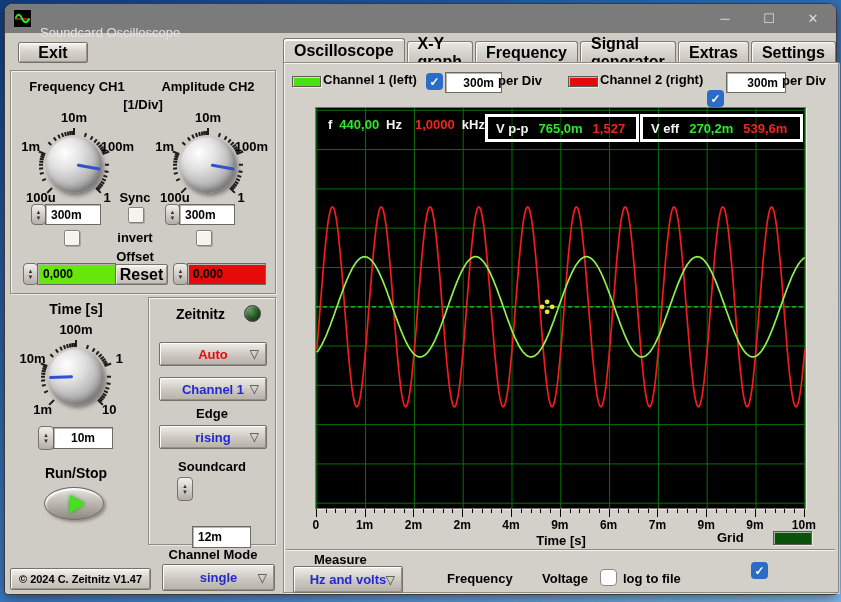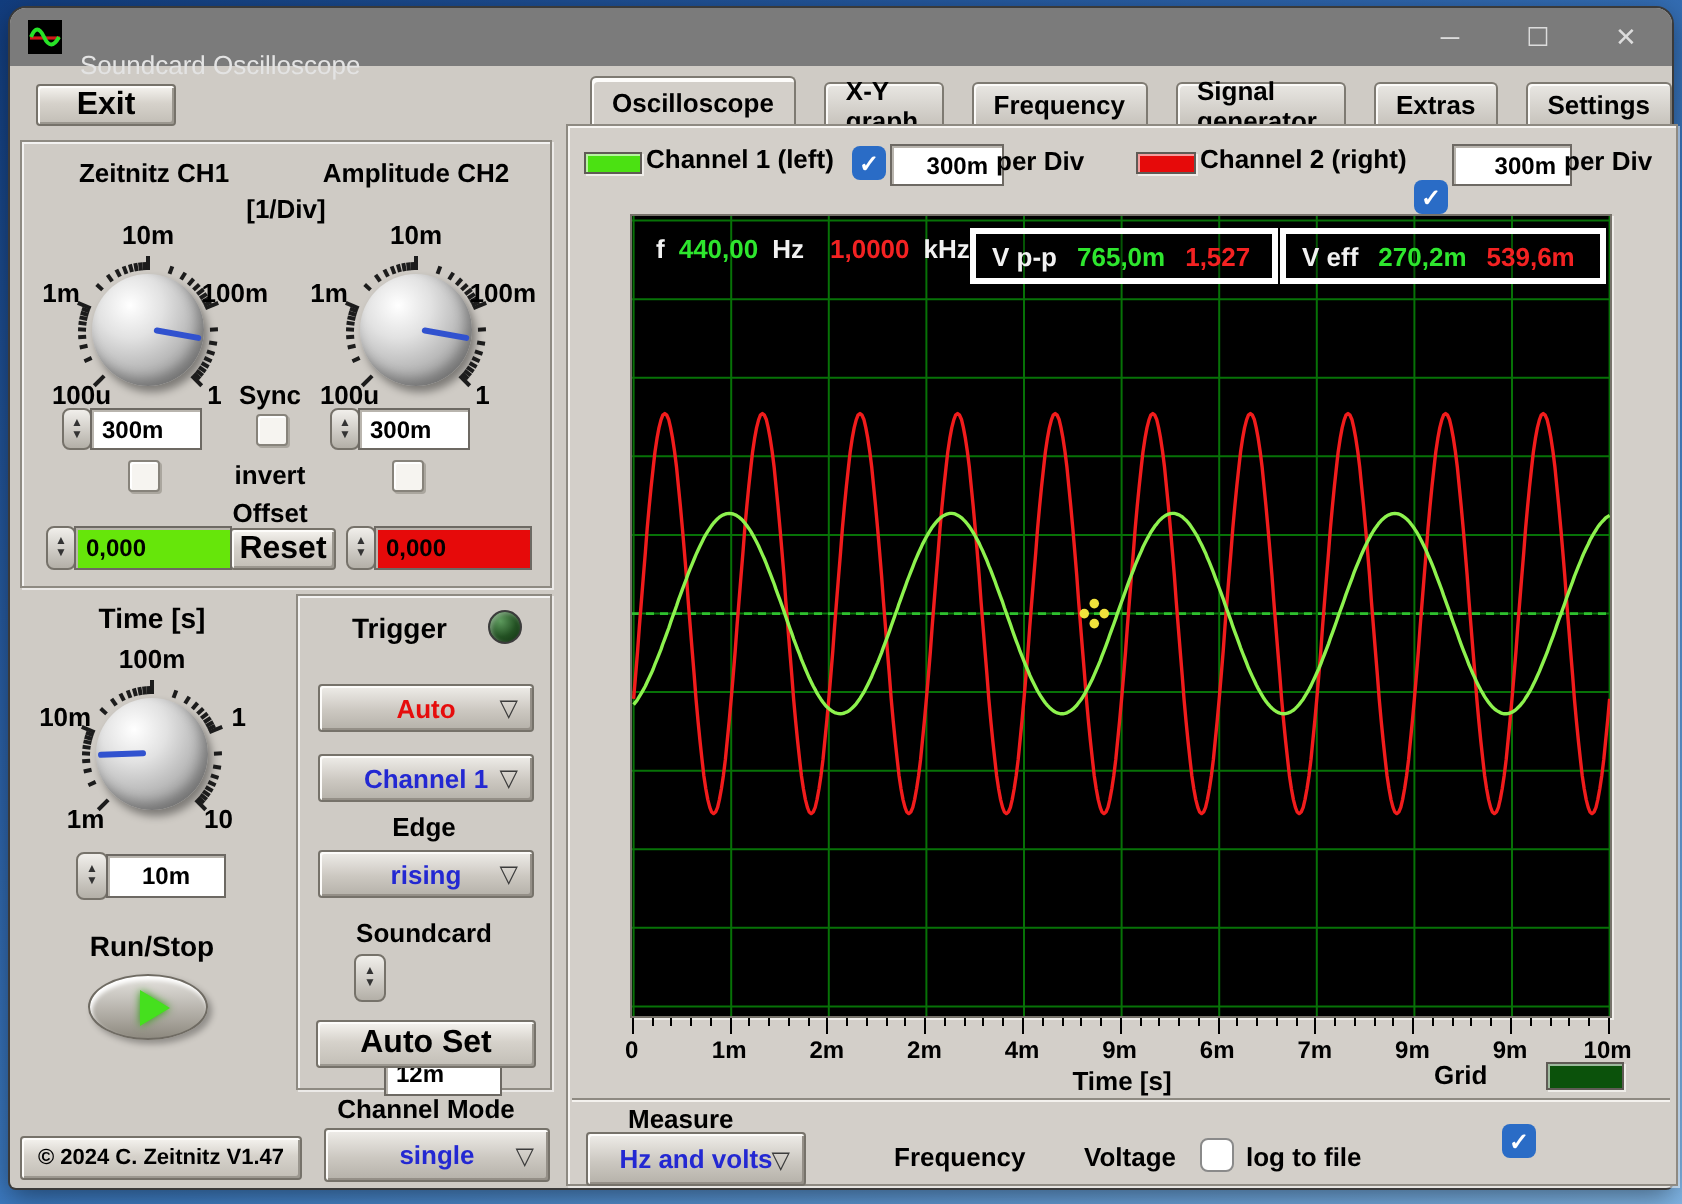--- a/index.html
+++ b/index.html
@@ -61,23 +61,23 @@
   .led{width:15px;height:15px;border-radius:50%;border:1px solid #3c3c3c;
        background:radial-gradient(circle at 35% 30%,#5d9a5d 0%,#235123 55%,#102e10 100%);
        box-shadow:inset 1px 1px 2px rgba(255,255,255,.35);}
   .runbtn{width:58px;height:31px;border-radius:50%;
        background:linear-gradient(#e6e4e0,#a9a59d 70%,#8d897f);
        border:1px solid #6f6b63;box-shadow:inset 1px 2px 2px #fff,2px 2px 3px rgba(0,0,0,.3);
        display:flex;align-items:center;justify-content:center;}
   .play{width:0;height:0;border-left:15px solid #45e01e;border-top:9px solid transparent;
        border-bottom:9px solid transparent;filter:drop-shadow(0 0 2px #2f9a12);margin-left:6px;}
   .tab{height:21px;margin-top:3px;padding:0 10px;display:flex;align-items:center;justify-content:center;
-       font-weight:bold;font-size:13px;color:#000;
+       font-weight:bold;font-size:16px;color:#000;
        background:linear-gradient(#e9e7e3,#c6c2bb);border:1px solid #7e7a72;border-bottom:none;
-       border-radius:3px 3px 0 0;box-shadow:inset 1px 1px 0 #fbfaf8;margin-left:12px;}
+       border-radius:3px 3px 0 0;box-shadow:inset 1px 1px 0 #fbfaf8;}
   .tab.active{height:24px;margin-top:0;background:#d3cfc9;box-shadow:inset 1px 2px 0 #fdfcfa;}
   .tabpanel{background:#d3cfc9;border:1px solid #8e8a82;
        box-shadow:inset 1px 1px 0 #f7f5f2,1px 1px 0 rgba(255,255,255,.5);}
   .swatch{border:1px solid #5f5b55;box-shadow:inset 1px 1px 0 rgba(255,255,255,.6),1px 1px 0 #efede9;}
   .scope{background:#000;border:1px solid #76726a;box-shadow:1px 1px 0 #efede9;}
   .meas{display:flex;align-items:center;gap:7px;font-weight:bold;font-size:13px;white-space:nowrap;}
   .mW{color:#f2f2f2;}.mG{color:#2ee62e;}.mR{color:#f32222;}
   .measbox{border:3px solid #fff;display:flex;align-items:center;gap:10px;padding:0 8px;
        font-weight:bold;font-size:13px;white-space:nowrap;background:rgba(0,0,0,.25);}
   .xtick{position:absolute;top:0;background:#000;width:1px;}
@@ -101,21 +101,21 @@
       <div class="win-btns">
         <div class="win-btn">─</div>
         <div class="win-btn">☐</div>
         <div class="win-btn">✕</div>
       </div>
     </div>
 
     <div class="abs btn3d" style="left:13px;top:38px;width:68px;height:19px;">Exit</div>
 
     <div class="abs group" style="left:5px;top:66px;width:264px;height:222px;">
-      <div class="abs lbl ctr" style="left:0;top:8px;width:132px;">Zeitnitz CH1</div>
+      <div class="abs lbl ctr" style="left:0;top:8px;width:132px;">Frequency CH1</div>
       <div class="abs lbl ctr" style="left:132px;top:8px;width:130px;">Amplitude CH2</div>
       <div class="abs lbl ctr" style="left:0;top:26px;width:264px;">[1/Div]</div>
 
       <div class="abs knob-wrap" id="knob-amp1" style="left:3px;top:34px;">
           <div class="knob"></div>
           <div class="tick" style="width: 7px; transform: rotate(-90deg) translateX(31px);"></div>
           <div class="tick" style="width: 7px; transform: rotate(-22.5deg) translateX(31px);"></div>
           <div class="tick" style="width: 7px; transform: rotate(45deg) translateX(31px);"></div>
           <div class="tick" style="width: 7px; transform: rotate(-225deg) translateX(31px);"></div>
           <div class="tick" style="width: 7px; transform: rotate(-157.5deg) translateX(31px);"></div>
@@ -290,21 +290,21 @@
         <span>▼</span>
       </div>
     <div class="abs field fld-c" style="left:48px;top:423px;width:58px;height:20px;">10m</div>
 
     <div class="abs lbl ctr" style="left:15px;top:461px;width:112px;font-size:14px;">Run/Stop</div>
     <div class="abs runbtn" style="left:39px;top:483px;">
       <div class="play"></div>
     </div>
 
     <div class="abs group" style="left:143px;top:293px;width:126px;height:246px;">
-      <div class="abs lbl" style="left:27px;top:8px;font-size:14px;">Trigger</div>
+      <div class="abs lbl" style="left:27px;top:8px;font-size:14px;">Zeitnitz</div>
       <div class="abs led" style="left:95px;top:7px;"></div>
 
       <div class="abs dd dd-red" style="left:10px;top:44px;width:106px;height:22px;">
         <span>Auto</span>
         <span class="tri">▽</span>
       </div>
       <div class="abs dd dd-blue" style="left:10px;top:79px;width:106px;height:22px;">
         <span>Channel 1</span>
         <span class="tri">▽</span>
       </div>
@@ -312,21 +312,20 @@
       <div class="abs dd dd-blue" style="left:10px;top:127px;width:106px;height:22px;">
         <span>rising</span>
         <span class="tri">▽</span>
       </div>
       <div class="abs lbl ctr" style="left:0;top:161px;width:126px;">Soundcard</div>
       <div class="abs spin" style="left:28px;top:179px;width:14px;height:22px;">
           <span>▲</span>
           <span>▼</span>
         </div>
       <div class="abs field fld-l" style="left:43px;top:180px;width:52px;height:20px;margin-top:48px;">12m</div>
-      <div class="abs btn3d" style="left:9px;top:212px;width:108px;height:22px;">Auto Set</div>
     </div>
 
     <div class="abs lbl ctr" style="left:143px;top:543px;width:130px;">Channel Mode</div>
     <div class="abs dd dd-blue" style="left:157px;top:560px;width:111px;height:25px;">
       <span>single</span>
       <span class="tri">▽</span>
     </div>
     <div class="abs btn3d" style="left:5px;top:564px;width:139px;height:20px;font-size:11px;">© 2024  C. Zeitnitz V1.47</div>
 
     <div class="abs" id="tab-bar" style="left:278px;top:34px;display:flex;align-items:flex-start;gap:2px;">

